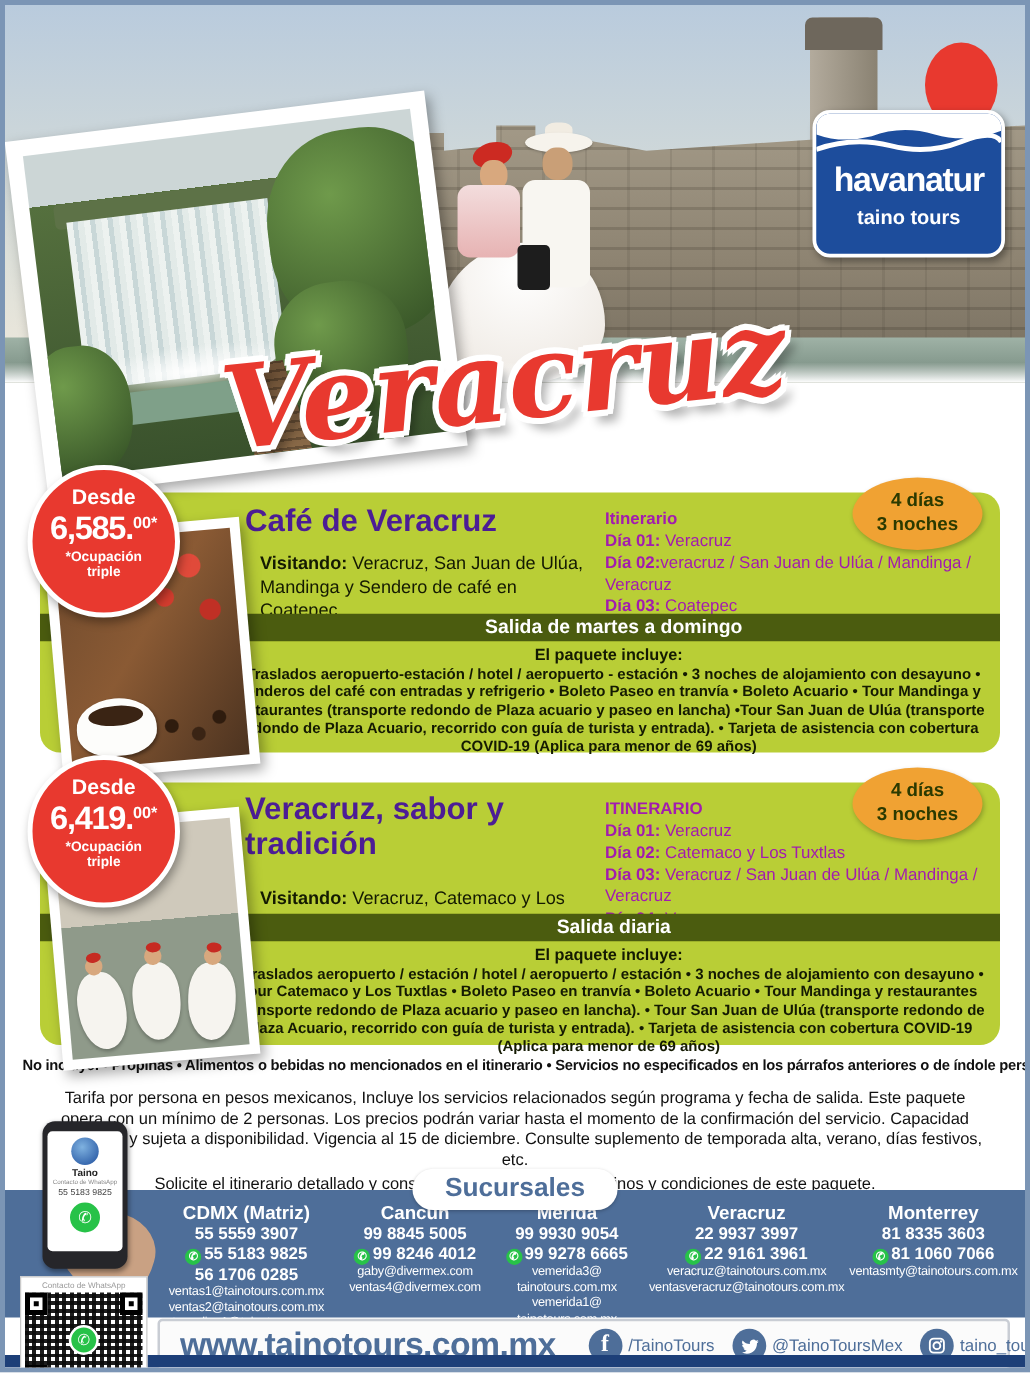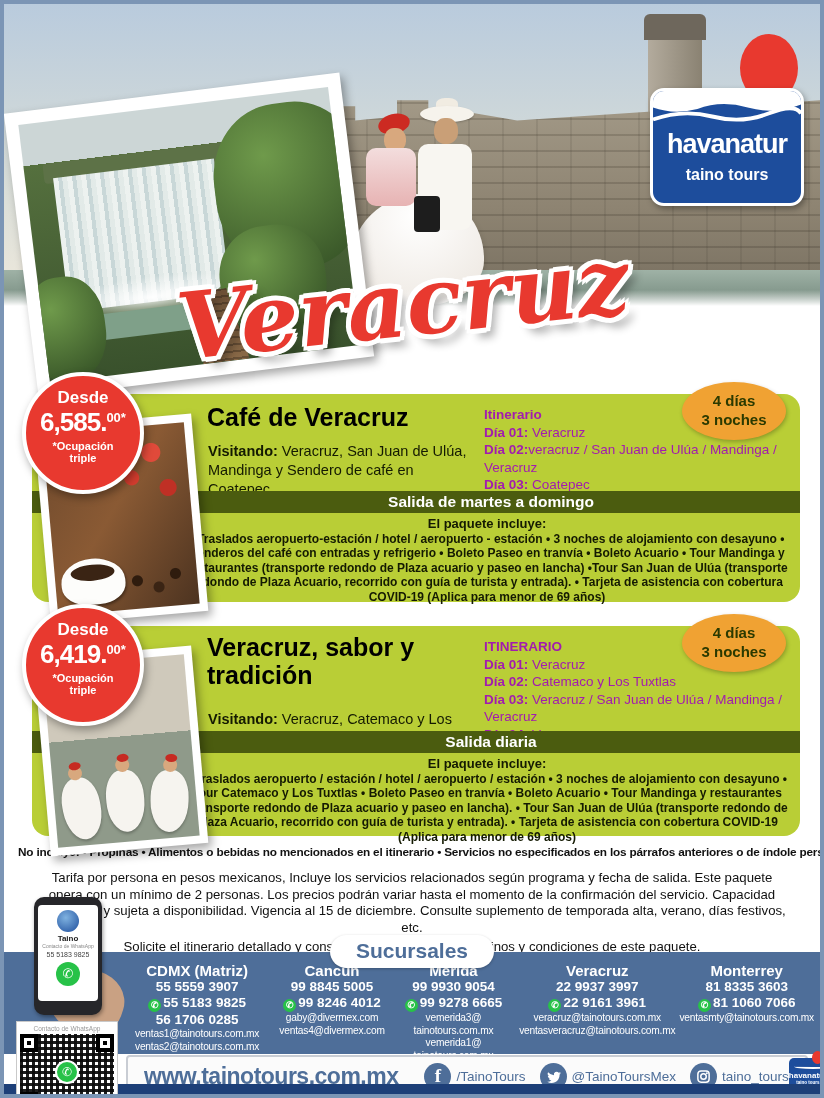--- a/index.html
+++ b/index.html
@@ -100,21 +100,21 @@
           background: radial-gradient(circle at 20% 40%, #2f1c0e 0 5px, transparent 6px),
                       radial-gradient(circle at 50% 60%, #3a2414 0 5px, transparent 6px),
                       radial-gradient(circle at 75% 30%, #2f1c0e 0 5px, transparent 6px); }
   .dancers-scene { position:relative; width:100%; height:100%; overflow:hidden;
           background:linear-gradient(180deg,#cfc9bb 0 42%,#8f9a8a 42% 100%); }
   .dress { position:absolute; bottom:6px; width:38px; height:62px; background:#f6f4ef; border-radius:50% 50% 58% 58%;
           box-shadow:0 2px 3px rgba(0,0,0,.25); }
   .dress:before { content:""; position:absolute; top:-12px; left:12px; width:14px; height:14px; background:#d8a87e; border-radius:50%; }
   .dress:after { content:""; position:absolute; top:-16px; left:14px; width:12px; height:8px; background:#c62a22; border-radius:50%; }
   .d1 { left:8px; transform:rotate(-6deg); } .d2 { left:52px; bottom:10px; } .d3 { left:96px; transform:rotate(6deg); }
-  .pkg-title { position:absolute; left:175px; top:10px; font-size:25px; font-weight:bold; color:#000000; line-height:1.1; }
+  .pkg-title { position:absolute; left:164px; top:10px; font-size:25px; font-weight:bold; color:#4c1d95; line-height:1.1; }
   .p2 .pkg-title { width:240px; top:8px; }
   .visiting { position:absolute; left:176px; font-size:14.5px; color:#141a02; line-height:1.32; }
   .p1 .visiting { top:48px; width:264px; }
   .p2 .visiting { top:84px; width:292px; }
   .visiting b, .itin b, .ninc b { font-weight:bold; }
   .itin { position:absolute; left:452px; top:12px; width:316px; font-size:13.5px; color:#a21caf; line-height:1.3; }
   .itin .itin-label { font-weight:bold; }
   .itin-line span.day { font-weight:bold; }
   .salida-bar { position:absolute; left:0; right:0; height:22px; background:#4b5c0f; color:#fff; font-weight:bold;
           font-size:15.5px; text-align:center; padding-left:150px; line-height:22px; }
@@ -165,21 +165,21 @@
                       repeating-linear-gradient(90deg, rgba(10,10,10,.92) 0 3px, transparent 3px 6px); }
   .qr-f { position:absolute; width:18px; height:18px; background:#fff; border:4px solid #000; }
   .qr-f:after { content:""; position:absolute; inset:3px; background:#000; }
   .qr-f1 { left:0; top:0; } .qr-f2 { right:0; top:0; } .qr-f3 { left:0; bottom:0; }
   .qr-wa { position:absolute; left:50%; top:50%; transform:translate(-50%,-50%); width:24px; height:24px;
           border-radius:50%; background:#27c248; border:2px solid #fff; color:#fff; font-size:12px; line-height:20px; text-align:center; }
 
   
   .webbar { position:absolute; left:122px; right:12px; top:1051px; height:42px; background:#fbfbfb;
           border:2px solid #c9cdd4; border-radius:4px; display:flex; align-items:center; padding:0 8px 0 16px; }
-  .site { color:#4e6e99; font-weight:bold; font-size:23px; letter-spacing:-.5px; }
+  .site { color:#4e6e99; font-weight:bold; font-size:27px; letter-spacing:-.5px; }
   .socials { display:flex; align-items:center; gap:14px; margin-left:26px; flex:1; }
   .soc { display:flex; align-items:center; gap:5px; }
   .soc-ic { width:27px; height:27px; border-radius:50%; background:#4e6e99; color:#fff; text-align:center;
           display:flex; align-items:center; justify-content:center; }
   .soc-ic.fb { font-family:"Liberation Serif",serif; font-weight:bold; font-size:19px; }
   .soc-handle { color:#4e6e99; font-size:13.5px; }
   .mini-logo { position:relative; width:48px; height:36px; background:#1d4d9c; border-radius:5px; text-align:center; padding-top:13px; }
   .mini-sun { position:absolute; right:4px; top:-7px; width:11px; height:13px; background:#e8392f; border-radius:50%; }
   .mini-wave { position:absolute; left:5px; top:6px; width:38px; height:5px; border-bottom:2px solid #fff; border-radius:50%; }
   .mini-name { color:#fff; font-weight:bold; font-size:8px; }

